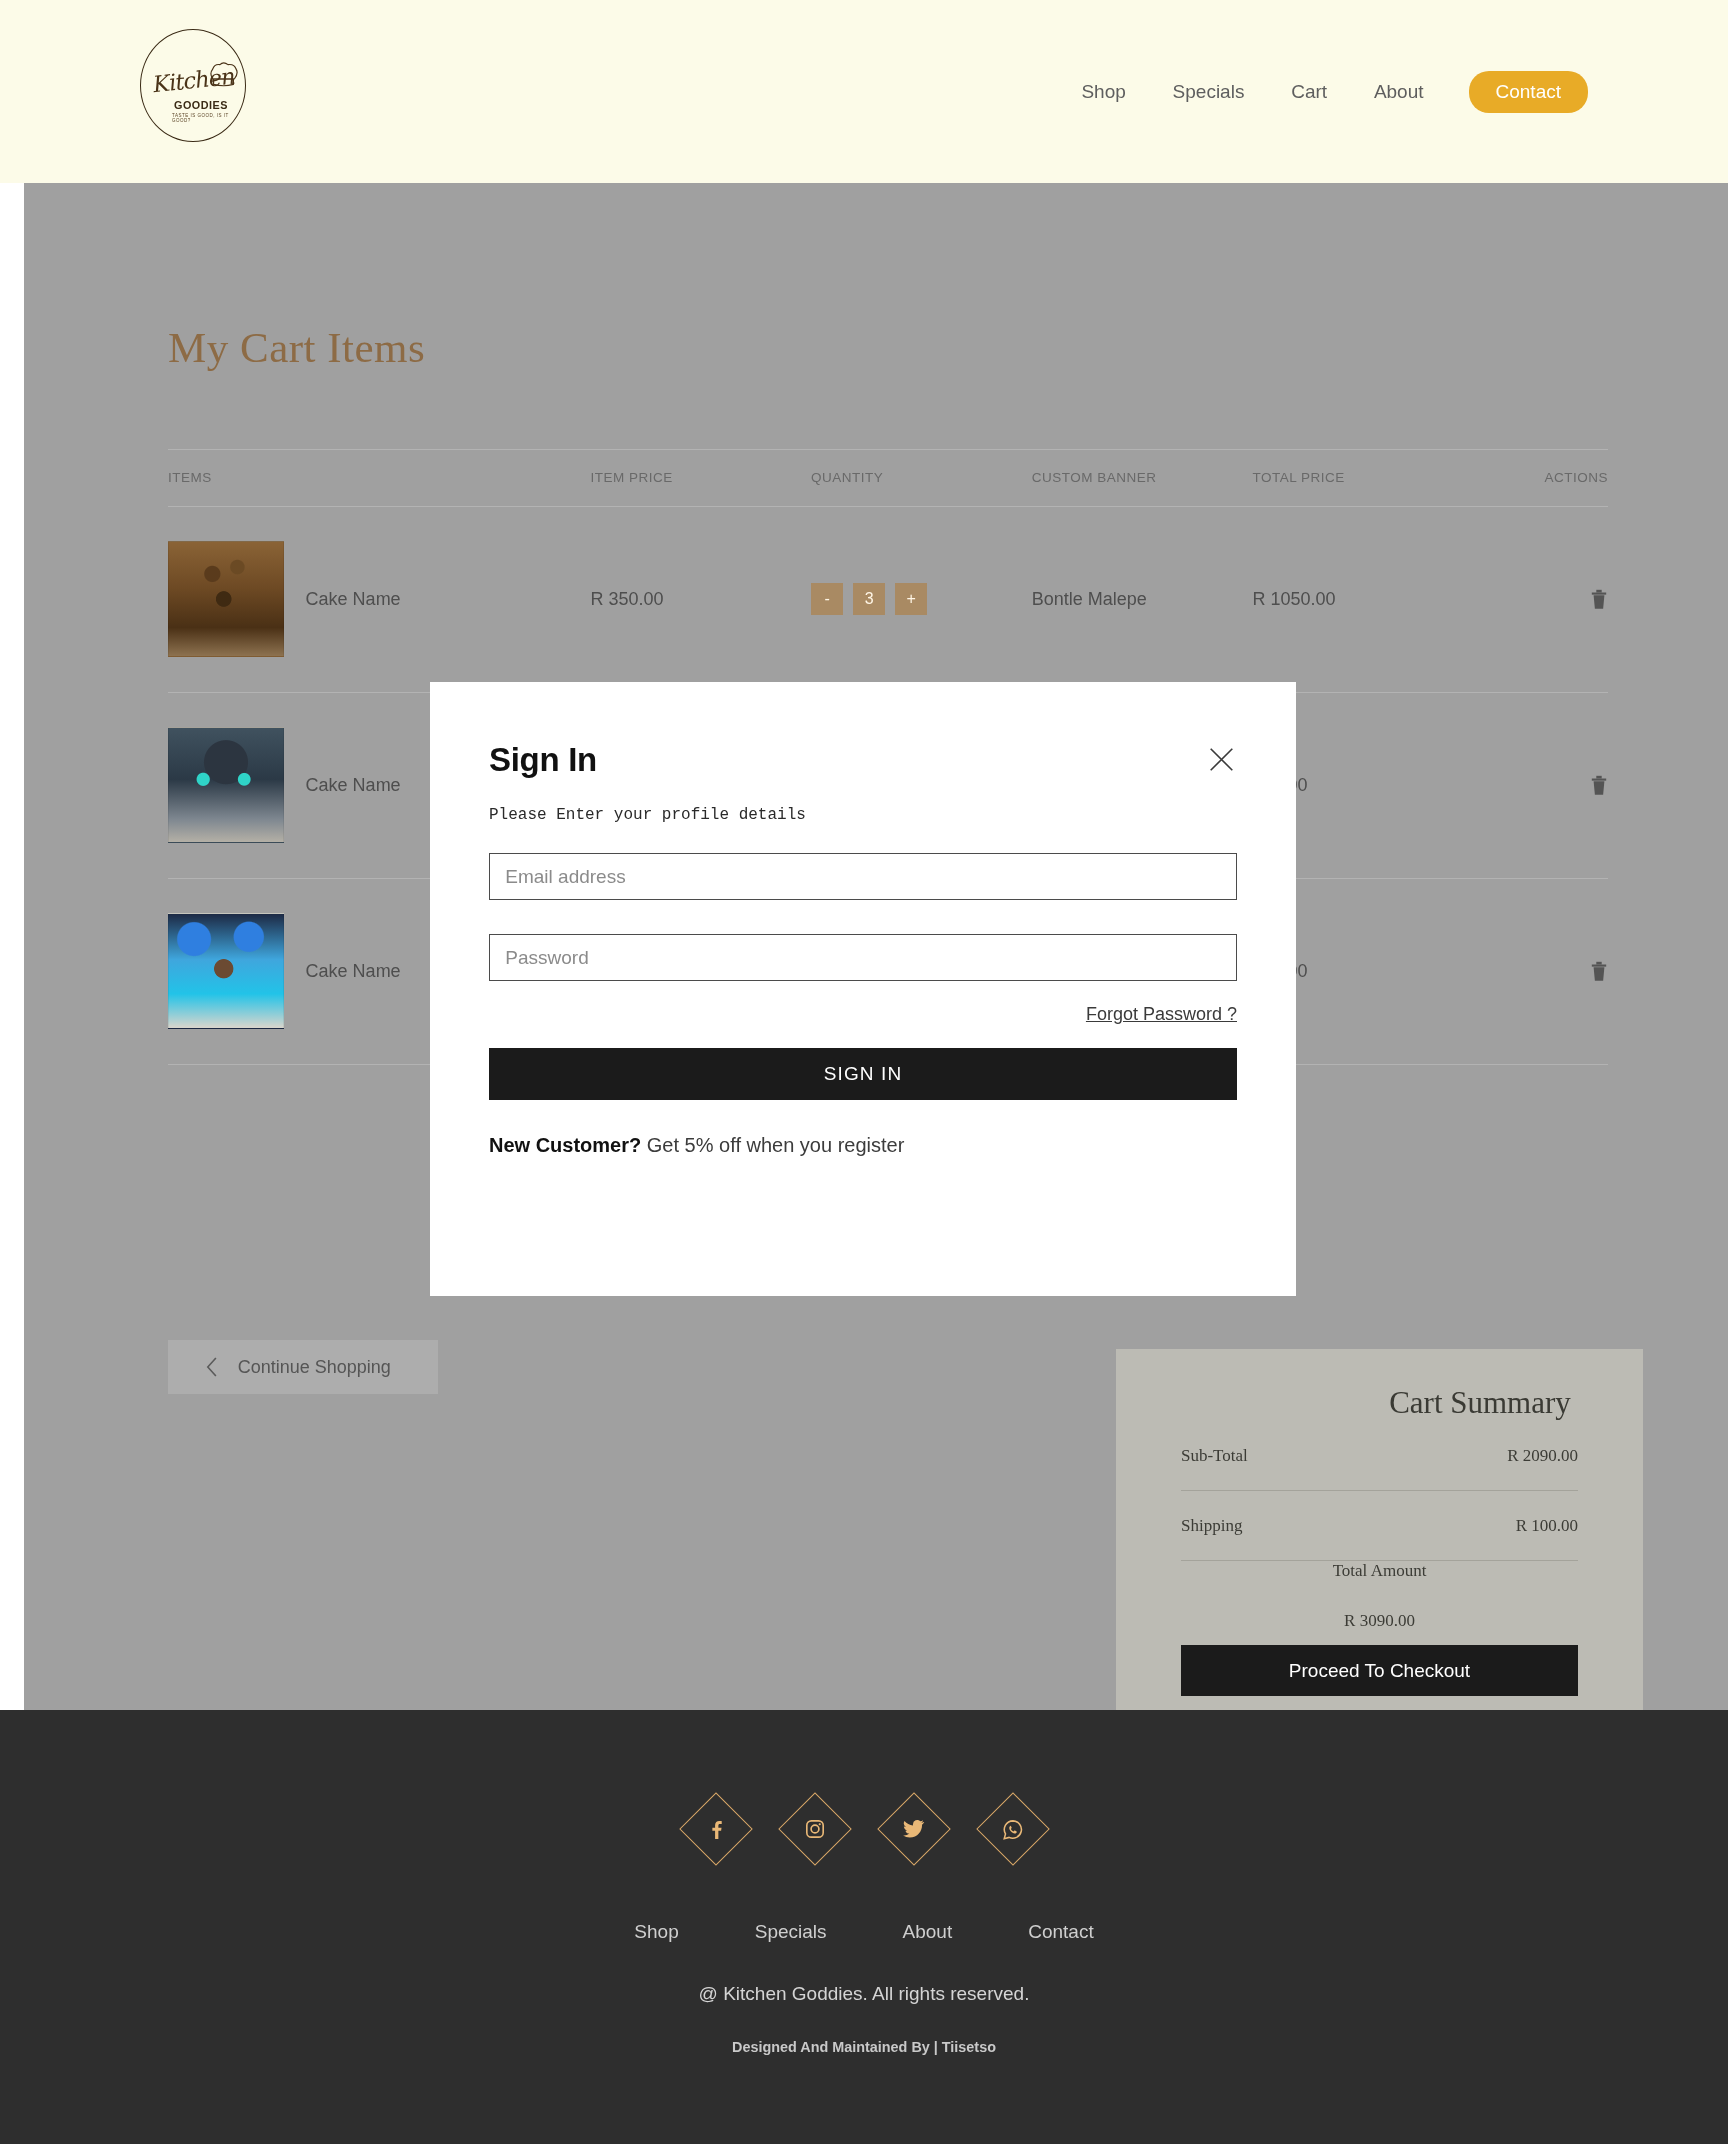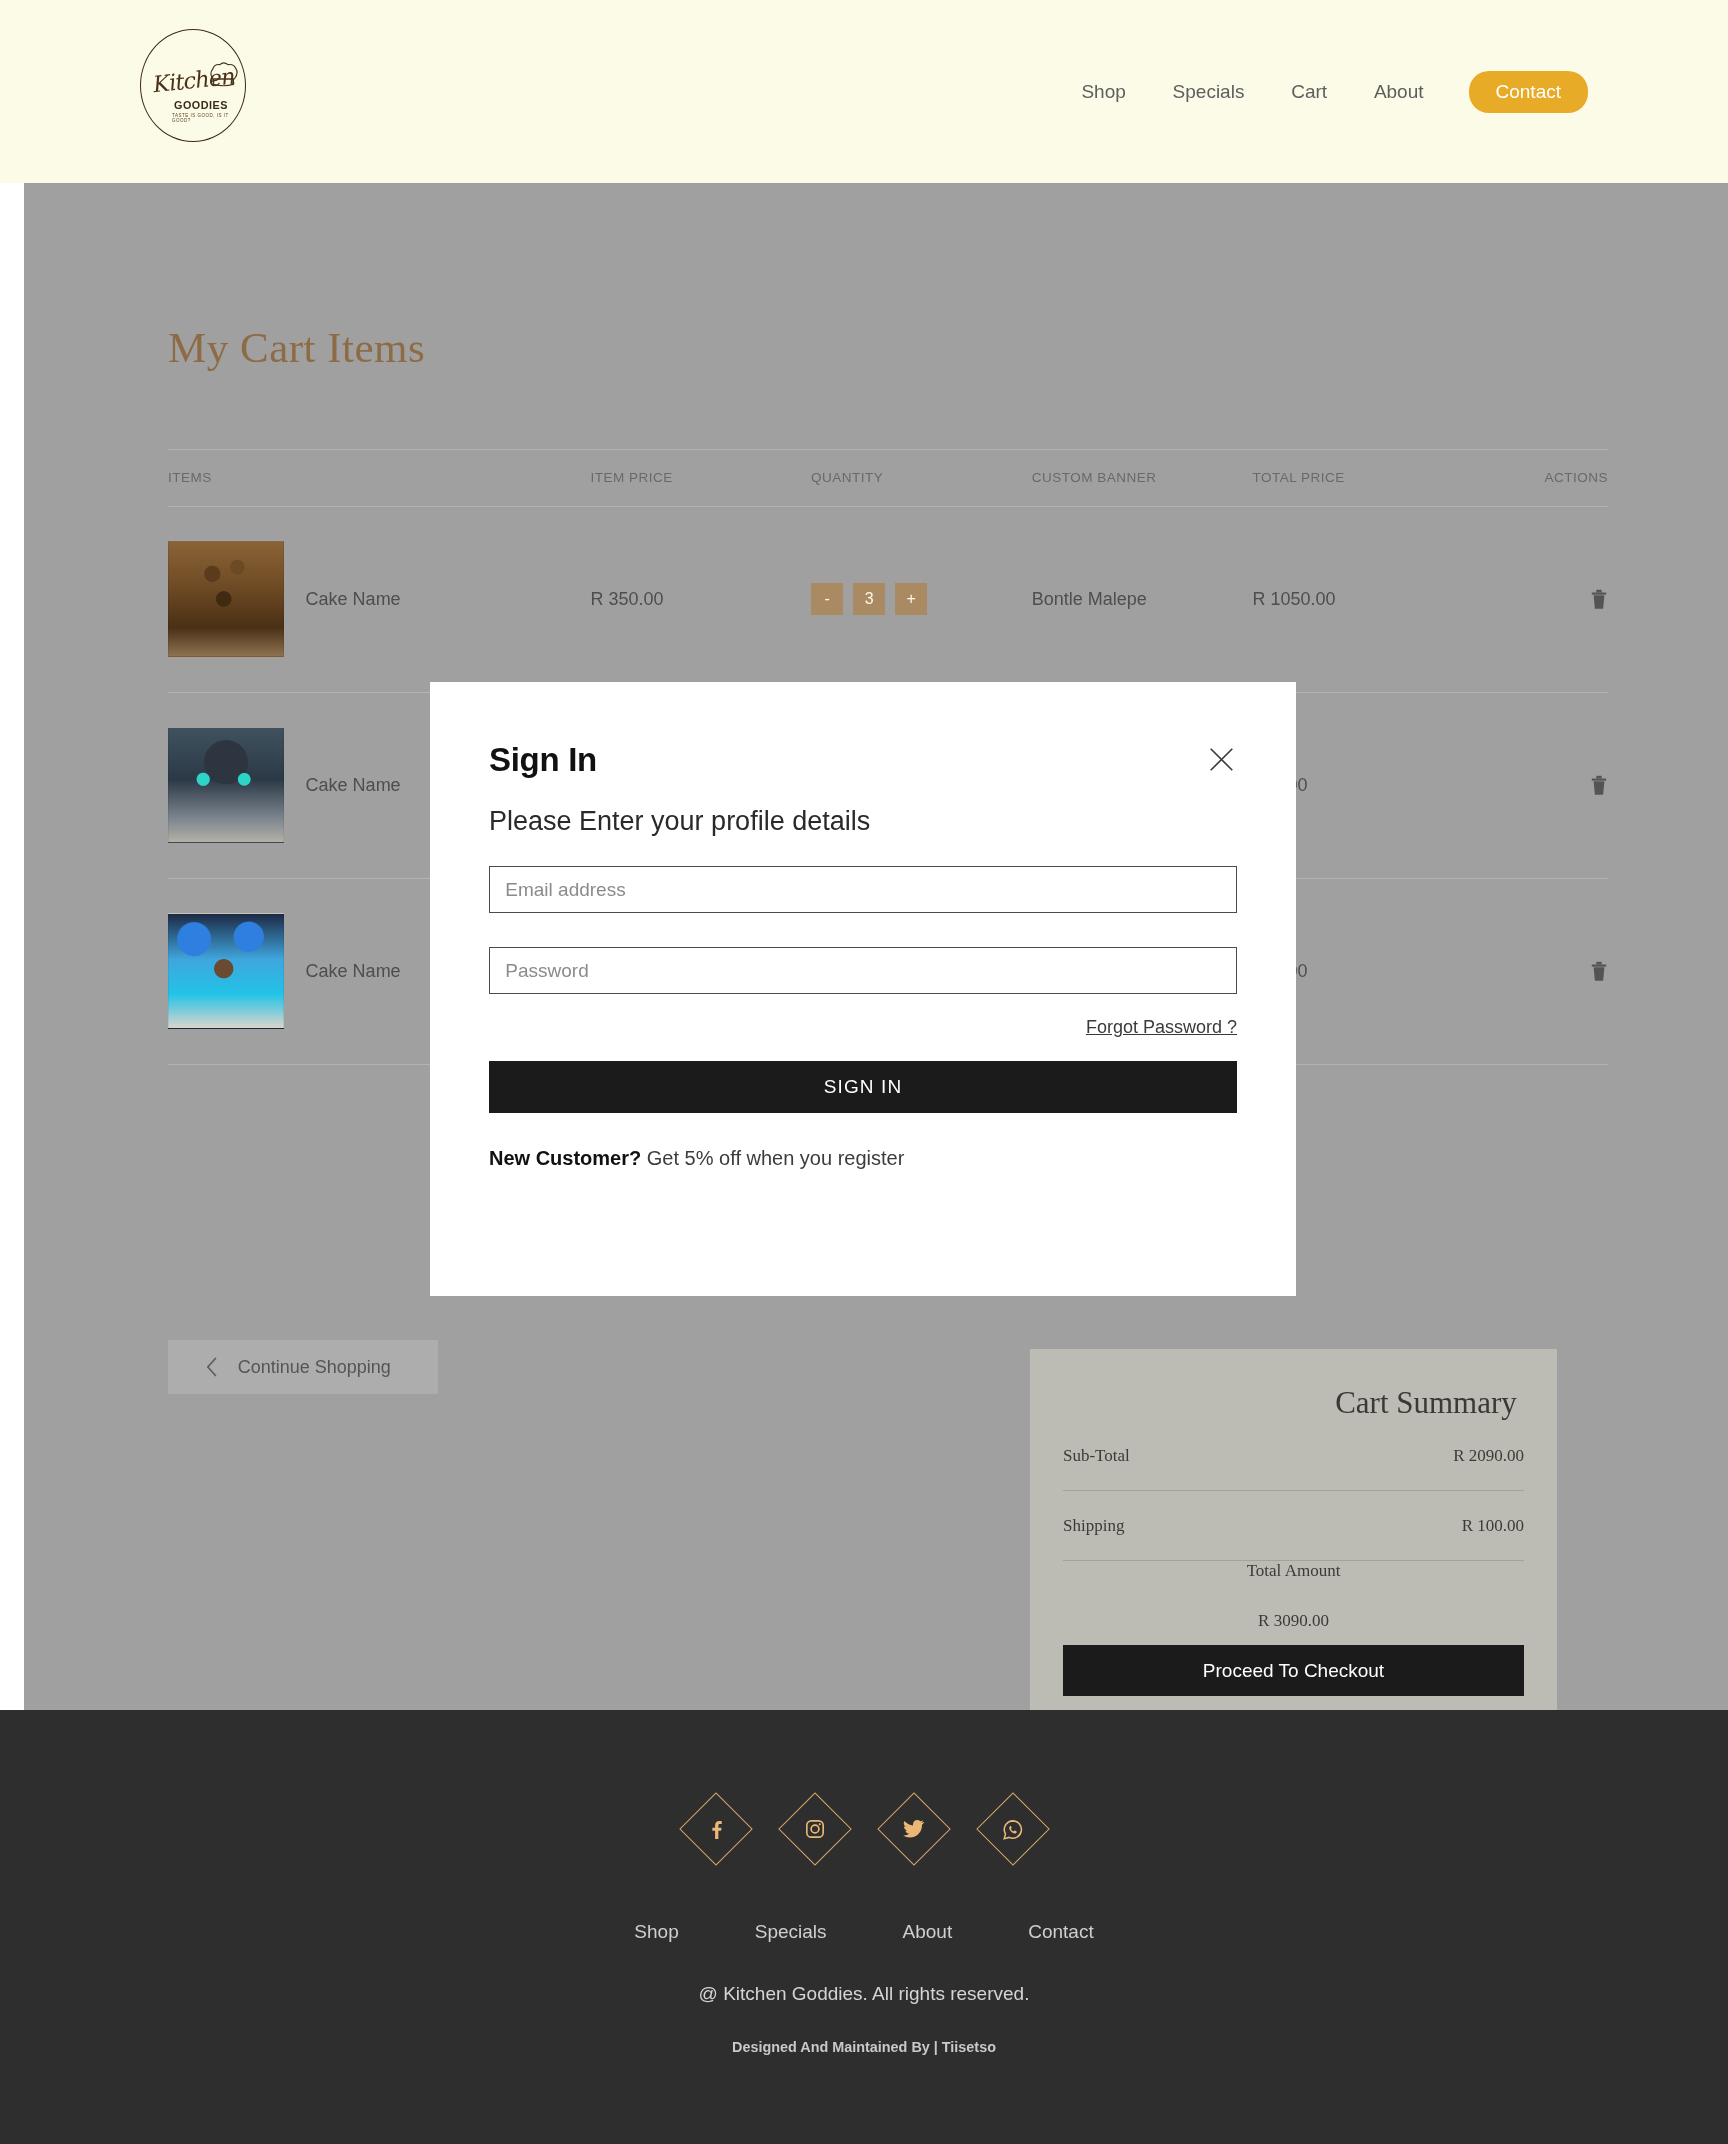--- a/index.html
+++ b/index.html
@@ -252,26 +252,26 @@
     padding-left: 38px;
     font-size: 18px;
     color: #555;
     cursor: pointer;
     font-family: "Liberation Sans", sans-serif;
   }
 
   
   .summary {
     position: absolute;
-    left: 1006px;
+    left: 1092px;
     top: 1166px;
     width: 527px;
     height: 459px;
     background: rgba(212,210,196,0.55);
-    padding: 36px 33px;
+    padding: 36px 65px;
   }
   .summary-title {
     font-family: "Liberation Serif", serif;
     font-size: 31px;
     color: #3a3a34;
     text-align: right;
     padding-right: 7.2px;
   }
   .sum-row {
     display: flex;
@@ -321,22 +321,23 @@
   .modal-close {
     background: none;
     border: none;
     cursor: pointer;
     width: 32px;
     height: 32px;
     margin-top: 3.6px;
   }
   .modal-sub {
     margin-top: 27px;
-    font-size: 27px;
+    font-size: 16px;
     color: #2a2a2a;
+    font-family: Liberation Mono, monospace;
   }
   .field {
     margin-top: 29px;
     width: 100%;
     height: 47px;
     border: 0.9px solid #4b4b4b;
     padding: 0 15.3px;
     font-size: 19px;
     color: #2b2b2b;
     font-family: "Liberation Sans", sans-serif;

